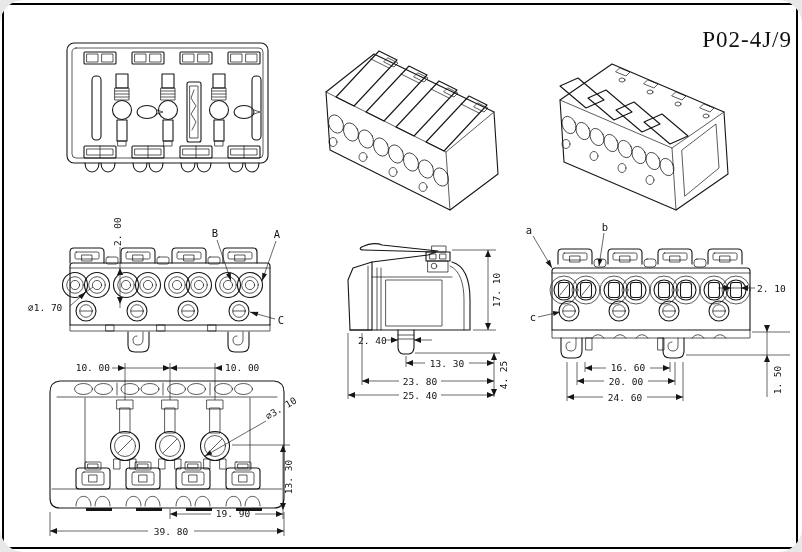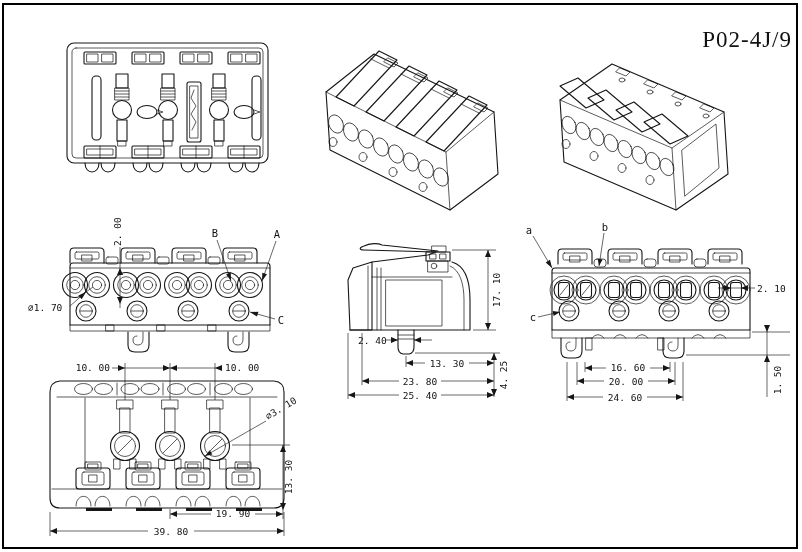--- a/index.html
+++ b/index.html
@@ -1,17 +1,17 @@
 <!DOCTYPE html>
 <html><head>
 <meta charset="utf-8">
 <style>
   html,body{margin:0;padding:0;background:#e8e8e8;}
   .page{position:relative;width:802px;height:552px;background:#ffffff;overflow:hidden;
-        font-family:"DejaVu Sans Mono", monospace;}
+        font-family:"DejaVu Sans Mono", monospace;border-radius:24px;}
   svg{position:absolute;left:0;top:0;}
   .ln{stroke:#161616;stroke-width:1.1;fill:none;stroke-linejoin:round;stroke-linecap:round;}
   .tn{stroke:#161616;stroke-width:0.7;fill:none;stroke-linejoin:round;stroke-linecap:round;}
   .dm{stroke:#161616;stroke-width:0.65;fill:none;stroke-linecap:butt;}
   .ah{fill:#161616;stroke:none;}
   .frame{stroke:#000000;stroke-width:2;fill:none;}
   text.dt{font:9.5px "DejaVu Sans Mono", monospace;fill:#111111;}
   text.rf{font:10.5px "DejaVu Sans Mono", monospace;fill:#111111;}
   text.ttl{font:23px "Liberation Serif", serif;fill:#111111;letter-spacing:1px;}
 </style>

